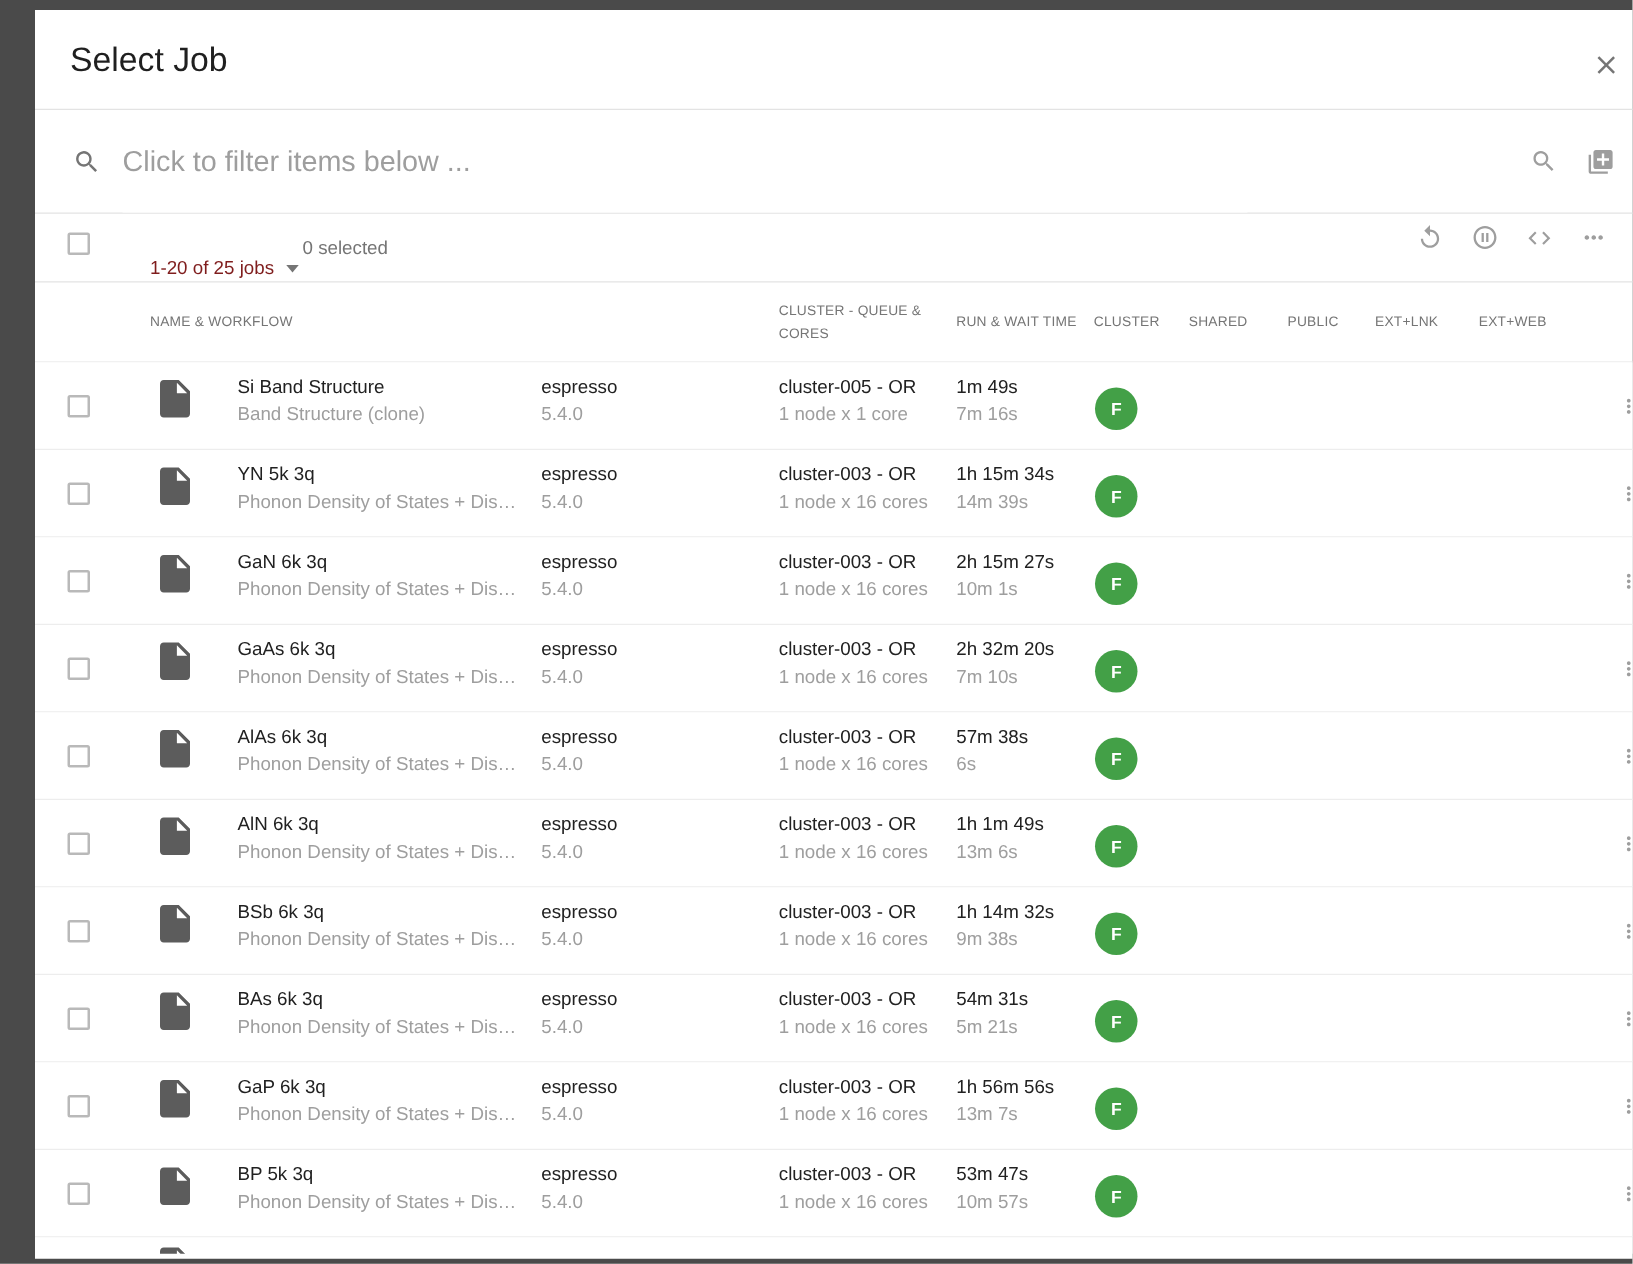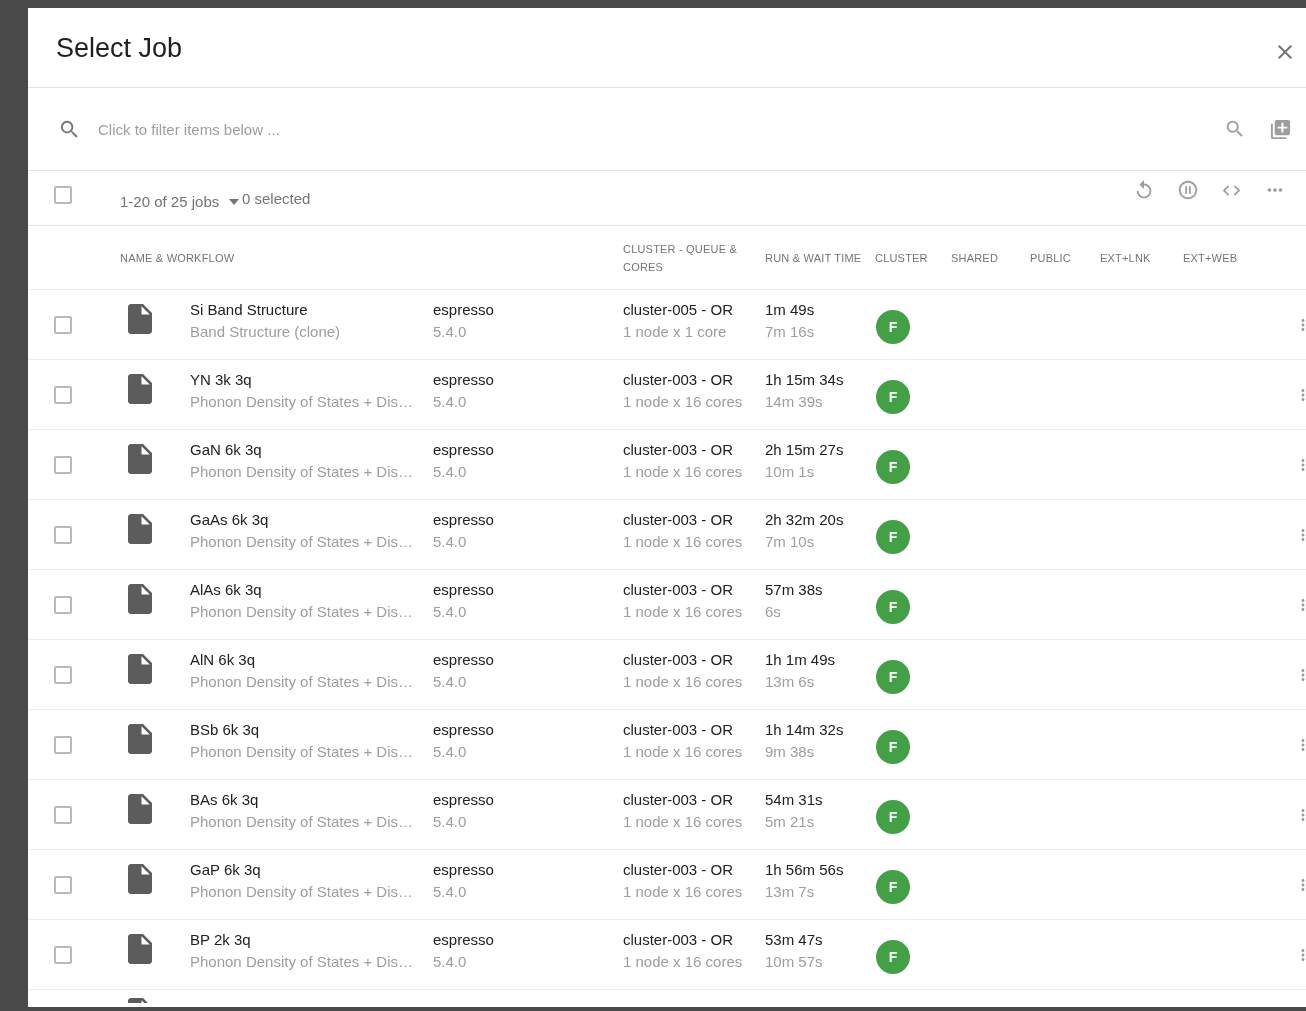--- a/index.html
+++ b/index.html
@@ -16,33 +16,33 @@
   .titlebar { position:relative; height:80px; border-bottom:1px solid #e3e3e3; }
   .title { position:absolute; left:28px; top:50%; transform:translateY(-50%);
     font-size:27px; color:#1f1f1f; }
   .close-btn { position:absolute; right:29px; top:32px; width:24px; height:24px;
     cursor:pointer; }
 
   
   .searchbar { position:relative; height:83px; border-bottom:1px solid #e3e3e3; }
   .search-icon-main { position:absolute; left:30px; top:30px; width:23px; height:23px; }
   .search-input { position:absolute; left:70px; top:0; height:100%; width:900px;
-    border:none; outline:none; font-size:15px; color:#1f1f1f;
+    border:none; outline:none; font-size:23px; color:#1f1f1f;
     font-family:"Liberation Sans","DejaVu Sans",sans-serif; }
   .search-input::placeholder { color:#9e9e9e; }
   .searchbar-actions { position:absolute; right:34px; top:0; height:100%;
     display:flex; align-items:center; gap:23px; }
 
   
   .toolbar { position:relative; height:55px; border-bottom:1px solid #e3e3e3; }
   .cb { display:block; width:18px; height:18px; border:2px solid #b9b9b9;
     border-radius:2px; background:#fff; cursor:pointer; }
   .toolbar .cb { position:absolute; left:26px; top:15px; }
-  .toolbar-count { position:absolute; left:92px; top:3px; height:100%;
-    display:flex; align-items:center; gap:10px; font-size:15px; color:#737373;
+  .toolbar-count { position:absolute; left:92px; top:16px; height:100%;
+    display:flex; align-items:center; gap:10px; font-size:15px; color:#7f1d1d;
     cursor:pointer;text-align:center; }
   .caret-down { width:0; height:0; border-left:5px solid transparent;
     border-right:5px solid transparent; border-top:6px solid #757575; margin-top:2px; }
   .toolbar-selected { position:absolute; left:214px; top:0; height:100%;
     display:flex; align-items:center; font-size:15px; color:#757575; }
   .toolbar-actions { position:absolute; right:40px; top:0; height:100%;
     display:flex; align-items:center; gap:22px; }
   .toolbar-actions svg, .searchbar-actions svg { display:block; cursor:pointer; }
   .toolbar-actions { margin-top:-8px; }
 
@@ -193,21 +193,21 @@
     </span>
   </div>
       <div class="row">
     <span class="cb"></span>
     <span class="file-icon">
       <svg width="36" height="36" viewBox="0 0 24 24" fill="#5c5c5c">
             <path d="M6 2c-1.1 0-1.99.9-1.99 2L4 20c0 1.1.89 2 1.99 2H18c1.1 0 2-.9 2-2V8l-6-6H6zm7 7V3.5L18.5 9H13z"></path>
           </svg>
     </span>
     <div class="cell cell-name">
-      <div class="main">YN 3k 3q</div>
+      <div class="main">YN 5k 3q</div>
       <div class="sub">Phonon Density of States + Dis…</div>
     </div>
     <div class="cell cell-app">
       <div class="main">espresso</div>
       <div class="sub">5.4.0</div>
     </div>
     <div class="cell cell-cluster">
       <div class="main">cluster-003 - OR</div>
       <div class="sub">1 node x 16 cores</div>
     </div>
@@ -433,21 +433,21 @@
     </span>
   </div>
       <div class="row">
     <span class="cb"></span>
     <span class="file-icon">
       <svg width="36" height="36" viewBox="0 0 24 24" fill="#5c5c5c">
             <path d="M6 2c-1.1 0-1.99.9-1.99 2L4 20c0 1.1.89 2 1.99 2H18c1.1 0 2-.9 2-2V8l-6-6H6zm7 7V3.5L18.5 9H13z"></path>
           </svg>
     </span>
     <div class="cell cell-name">
-      <div class="main">BP 2k 3q</div>
+      <div class="main">BP 5k 3q</div>
       <div class="sub">Phonon Density of States + Dis…</div>
     </div>
     <div class="cell cell-app">
       <div class="main">espresso</div>
       <div class="sub">5.4.0</div>
     </div>
     <div class="cell cell-cluster">
       <div class="main">cluster-003 - OR</div>
       <div class="sub">1 node x 16 cores</div>
     </div>

